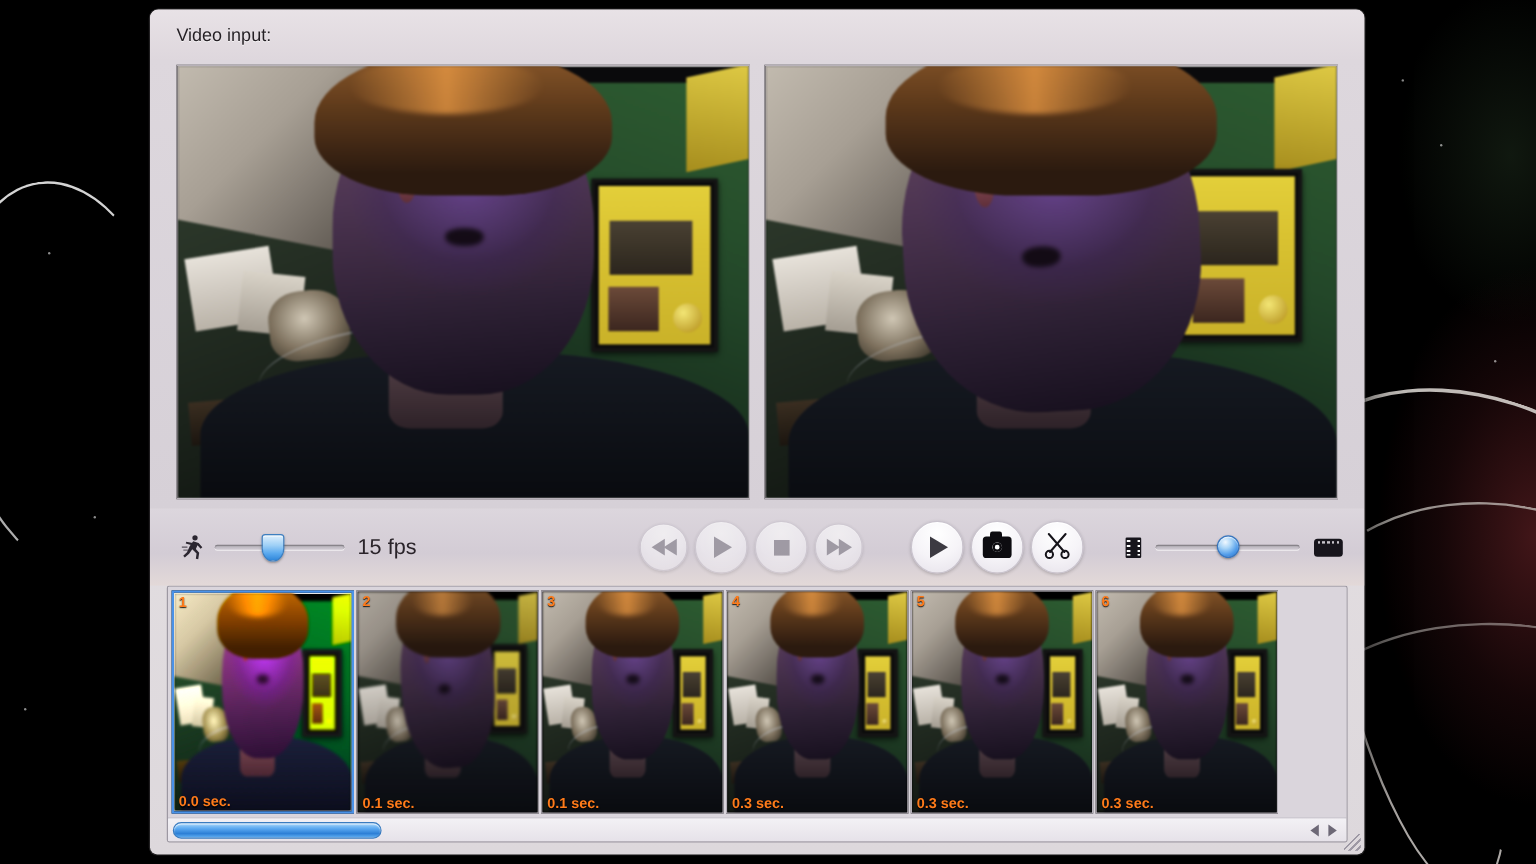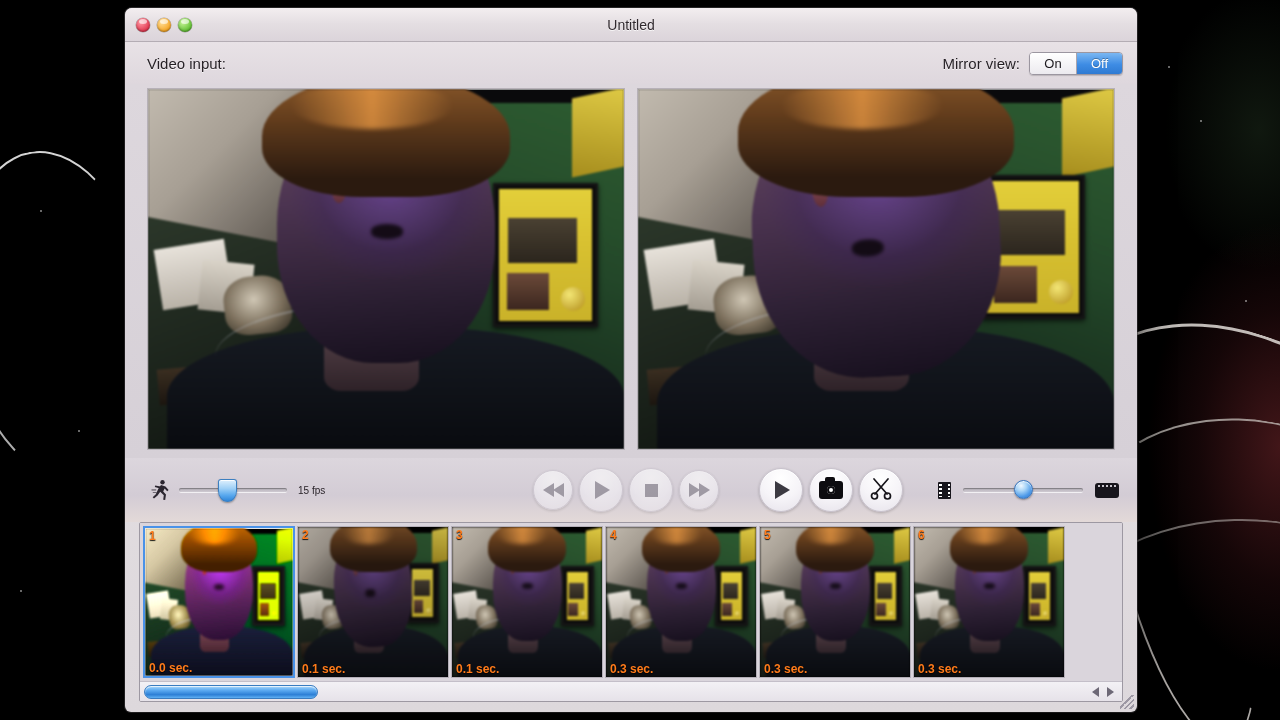--- a/index.html
+++ b/index.html
@@ -413,21 +413,21 @@
   .thumb-round {
     position: absolute;
     top: -8px;
     width: 19px; height: 19px;
     margin-left: -9.5px;
     border-radius: 50%;
     background: radial-gradient(circle at 36% 28%, #f0f8ff 0%, #a8d4f7 32%, #4e9ae9 66%, #2a6fc4 100%);
     border: 1px solid #3a76bd;
     box-shadow: 0 1px 2px rgba(0,0,0,0.38), inset 0 1px 1px rgba(255,255,255,0.8);
   }
-  #fps-label { font-size: 10px; color: #2a242a; margin-left: 2px; }
+  #fps-label { font-size: 18px; color: #2a242a; margin-left: 2px; }
 
   #playback-group {
     position: absolute;
     left: 408px;
     display: flex;
     align-items: center;
     gap: 6px;
   }
   .rbtn {
     width: 44px; height: 44px;
@@ -628,39 +628,24 @@
   <div class="ribbon r5"></div>
   <div class="speck" style="left:40px; top:210px;"></div>
   <div class="speck" style="left:78px; top:430px;"></div>
   <div class="speck" style="left:20px; top:590px;"></div>
   <div class="speck" style="left:1200px; top:120px;"></div>
   <div class="speck" style="left:1245px; top:300px;"></div>
   <div class="speck" style="left:1168px; top:66px;"></div>
 
   <div id="window">
 
-    <div id="titlebar">
-      <div id="traffic">
-        <div class="tl tl-close"></div>
-        <div class="tl tl-min"></div>
-        <div class="tl tl-zoom"></div>
-      </div>
-      <div id="window-title">Untitled</div>
-    </div>
 
     <div id="toolbar-top">
       <span class="lbl">Video input:</span>
 
-      <div id="mirror-group">
-        <span class="lbl">Mirror view:</span>
-        <div class="segmented">
-          <div class="seg">On</div>
-          <div class="seg on">Off</div>
-        </div>
-      </div>
     </div>
 
     <div id="previews">
       <div class="preview">
         <div class="scene scene-blur">
           <div class="sc-wall-green"></div>
           <div class="sc-wall-left"></div>
           <div class="sc-ceiling"></div>
           <div class="sc-corner"></div>
           <div class="sc-poster-tr"></div>

